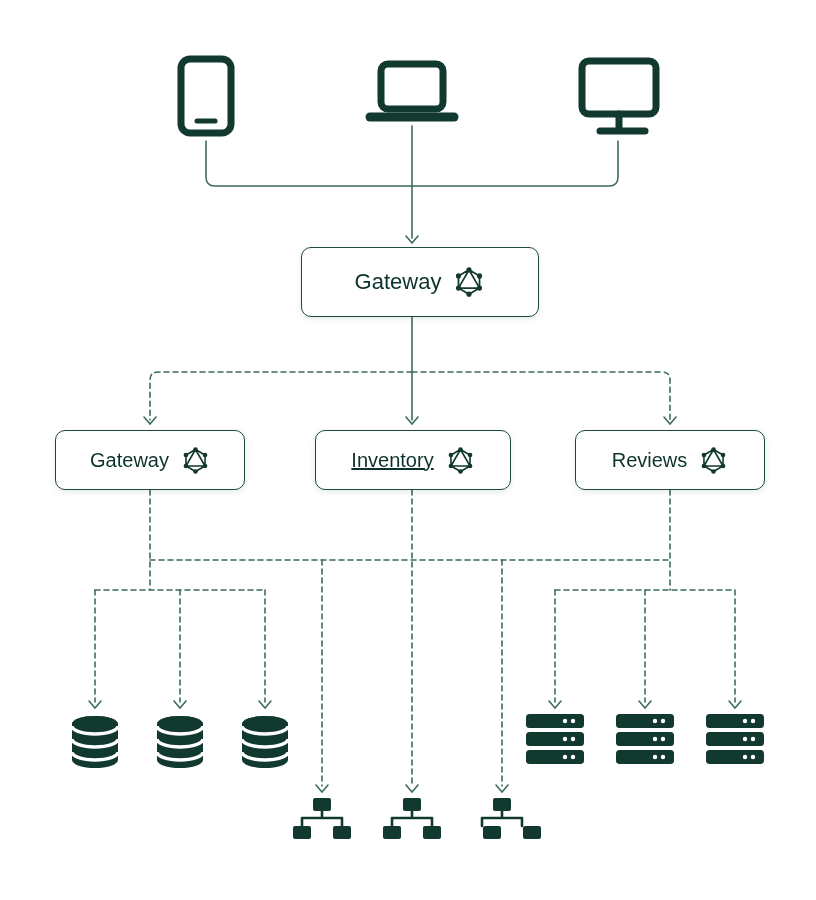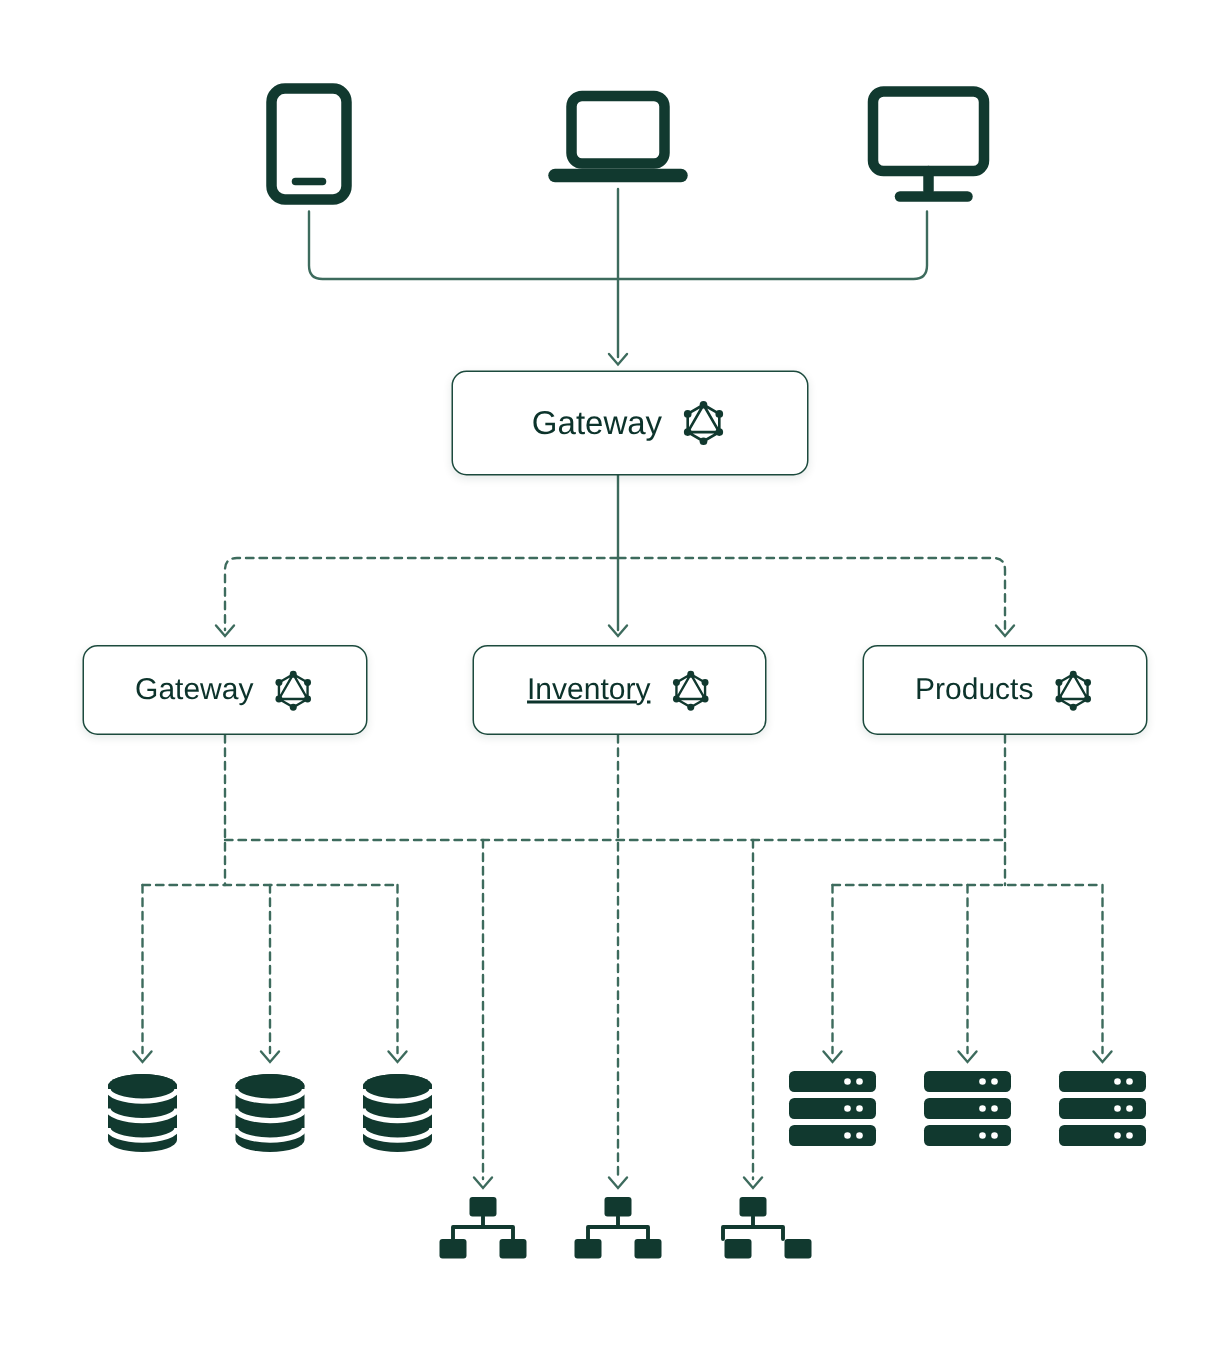--- a/index.html
+++ b/index.html
@@ -220,21 +220,21 @@
       <circle cx="50" cy="12" r="8"></circle>
         <circle cx="82.9" cy="31" r="8"></circle>
         <circle cx="82.9" cy="69" r="8"></circle>
       <circle cx="50" cy="88" r="8"></circle>
         <circle cx="17.1" cy="69" r="8"></circle>
         <circle cx="17.1" cy="31" r="8"></circle>
     </svg>
   </div>
 
   <div class="node" id="reviews">
-    <span>Products</span>
+    <span>Reviews</span>
     <svg class="gq" viewBox="0 0 100 100" width="29" height="29">
       <path d="M50 12 L82.9 31 V69 L50 88 L17.1 69 V31 Z M50 12 L82.9 69 H17.1 Z"></path>
       <circle cx="50" cy="12" r="8"></circle>
         <circle cx="82.9" cy="31" r="8"></circle>
         <circle cx="82.9" cy="69" r="8"></circle>
       <circle cx="50" cy="88" r="8"></circle>
         <circle cx="17.1" cy="69" r="8"></circle>
         <circle cx="17.1" cy="31" r="8"></circle>
     </svg>
   </div>

